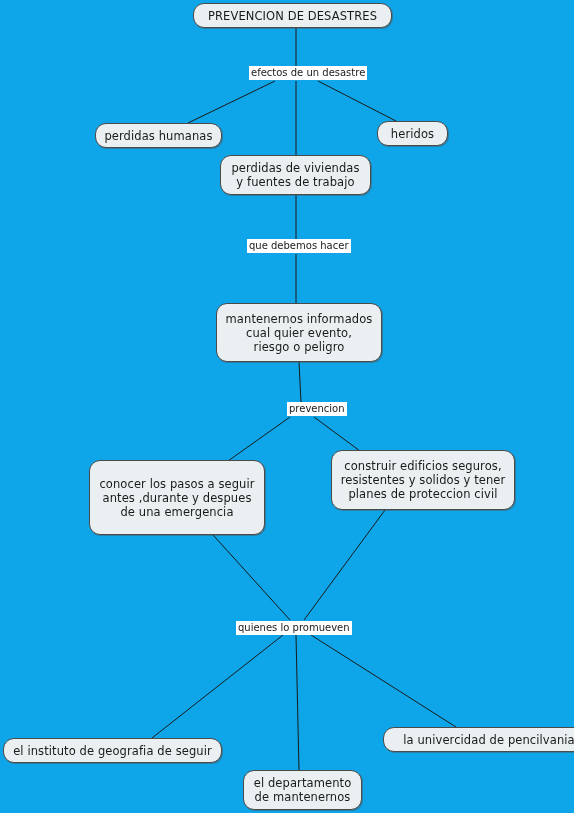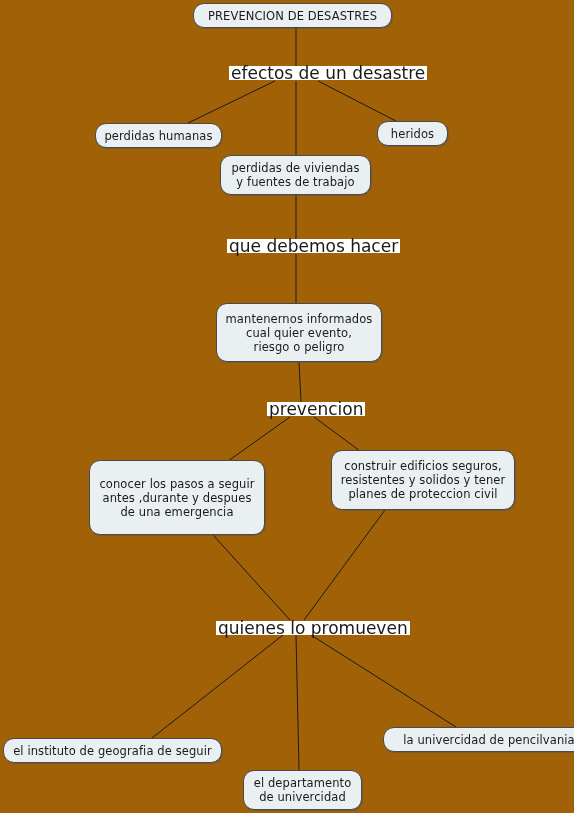--- a/index.html
+++ b/index.html
@@ -7,21 +7,21 @@
     padding: 0;
     background: #ffffff;
   }
   body {
     font-family: "DejaVu Sans", sans-serif;
   }
   #map {
     position: relative;
     width: 574px;
     height: 813px;
-    background: #a16207;
+    background: #0ea5e9;
     overflow: hidden;
   }
   #edges {
     position: absolute;
     left: 0;
     top: 0;
     width: 574px;
     height: 813px;
   }
   .node {
@@ -37,26 +37,27 @@
     color: #1a1a1a;
     font-size: 11.5px;
     line-height: 14px;
     letter-spacing: 0.1px;
     white-space: pre-line;
     box-shadow: 1px 1px 0 rgba(80,80,80,0.45);
   }
   .link-label {
     position: absolute;
     color: #1a1a1a;
-    font-size: 17px;
+    font-size: 10px;
     line-height: 14px;
     white-space: nowrap;
     background: #ffffff;
     padding: 0 2px;
     text-align: center;
+    margin-left: 20px;
   }
 </style>
 </head>
 <body>
 
 <div id="map">
   <svg id="edges" viewBox="0 0 574 813" xmlns="http://www.w3.org/2000/svg">
       <polyline points="296,28 296,66" fill="none" stroke="#1a1a1a" stroke-width="1"></polyline>
       <polyline points="275,81 188,123" fill="none" stroke="#1a1a1a" stroke-width="1"></polyline>
       <polyline points="318,81 396,121" fill="none" stroke="#1a1a1a" stroke-width="1"></polyline>
@@ -81,19 +82,19 @@
 cual quier evento,
 riesgo o peligro</div>
     <div class="node" style="left: 89px; top: 460px; width: 176px; height: 75px;">conocer los pasos a seguir
 antes ,durante y despues
 de una emergencia</div>
     <div class="node" style="left: 331px; top: 450px; width: 184px; height: 60px;">construir edificios seguros,
 resistentes y solidos y tener
 planes de proteccion civil</div>
     <div class="node" style="left: 3px; top: 738px; width: 219px; height: 25px;">el instituto de geografia de seguir</div>
     <div class="node" style="left: 243px; top: 770px; width: 119px; height: 40px;">el departamento
-de univercidad</div>
+de mantenernos</div>
     <div class="node" style="left: 383px; top: 727px; width: 212px; height: 25px;">la univercidad de pencilvania</div>
     <div class="link-label" style="left: 229px; top: 66px;">efectos de un desastre</div>
     <div class="link-label" style="left: 227px; top: 239px;">que debemos hacer</div>
     <div class="link-label" style="left: 267px; top: 402px;">prevencion</div>
     <div class="link-label" style="left: 216px; top: 621px;">quienes lo promueven</div>
   </div>
 
 </body></html>

